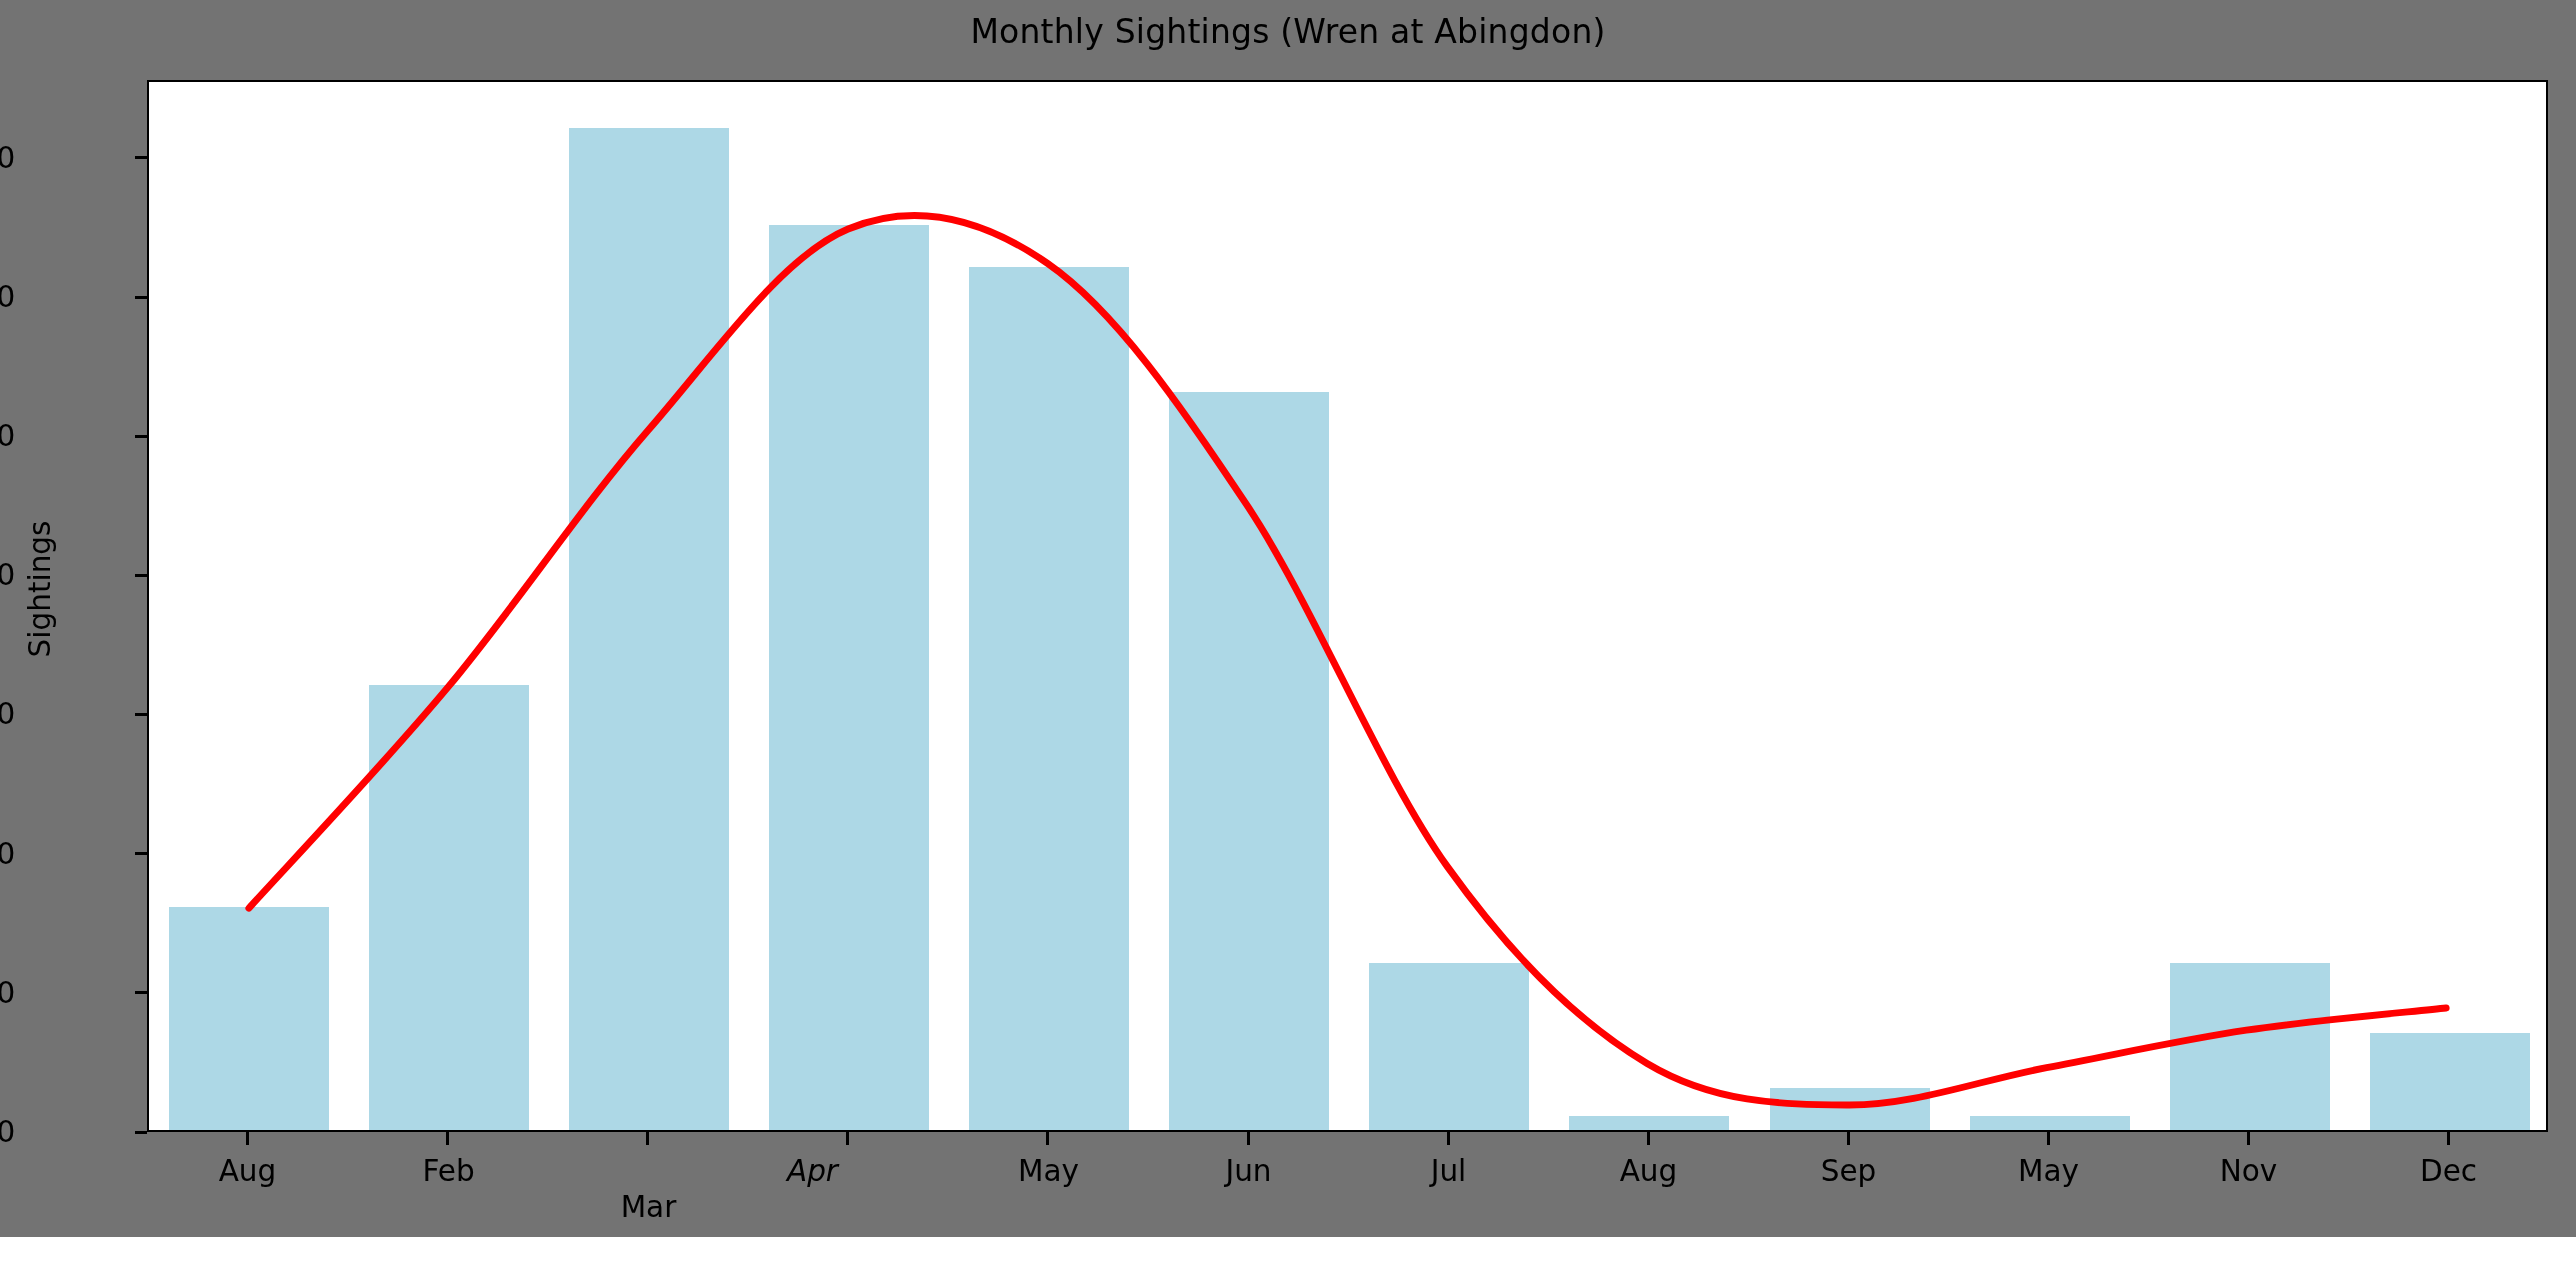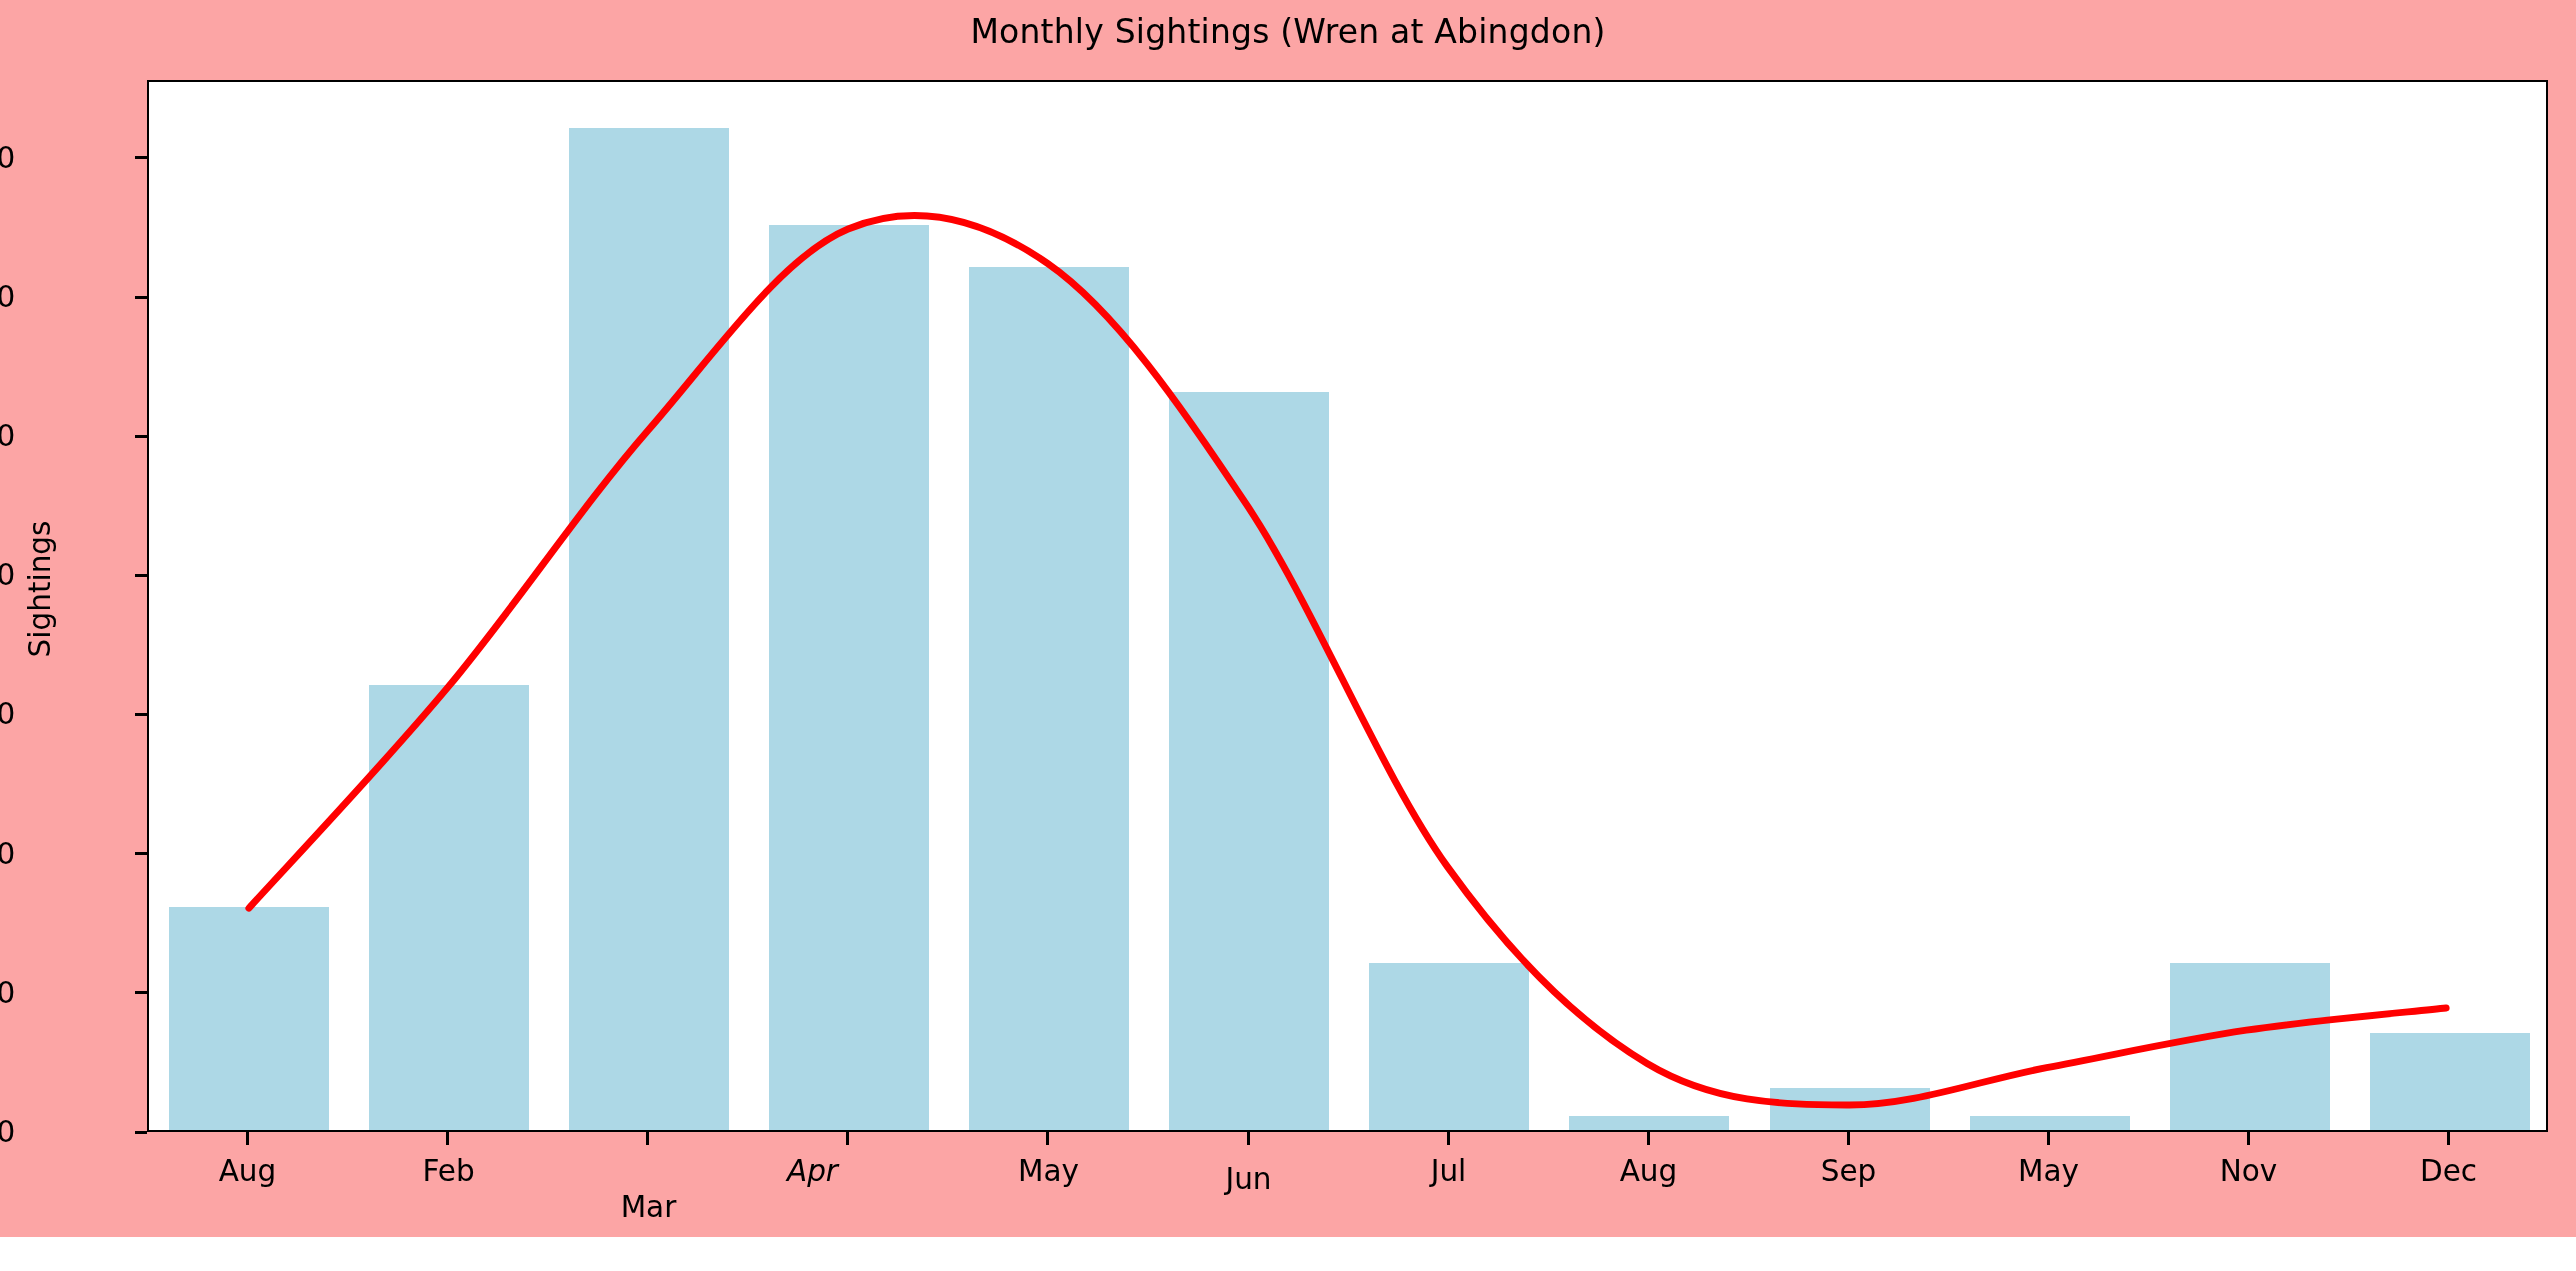--- a/index.html
+++ b/index.html
@@ -10,21 +10,21 @@
   body {
     width: 2576px;
     height: 1272px;
     font-family: "DejaVu Sans", "Liberation Sans", sans-serif;
     overflow: hidden;
   }
   #figure {
     position: relative;
     width: 2576px;
     height: 1237px;
-    background: #fca5a5;
+    background: #737373;
   }
   #chart-title {
     position: absolute;
     left: 0;
     top: 12px;
     width: 2576px;
     text-align: center;
     font-size: 33px;
     color: #000000;
     letter-spacing: 0.2px;
@@ -143,21 +143,21 @@
       <div class="xtick-label" style="left: 247px;">Aug</div>
       <div class="xtick-mark" style="left: 446px;"></div>
       <div class="xtick-label" style="left: 448px;">Feb</div>
       <div class="xtick-mark" style="left: 646px;"></div>
       <div class="xtick-label" style="left: 648px; margin-top: 36px;">Mar</div>
       <div class="xtick-mark" style="left: 846px;"></div>
       <div class="xtick-label" style="left: 812px; font-style: italic;">Apr</div>
       <div class="xtick-mark" style="left: 1046px;"></div>
       <div class="xtick-label" style="left: 1048px;">May</div>
       <div class="xtick-mark" style="left: 1247px;"></div>
-      <div class="xtick-label" style="left: 1248px; margin-top: 8px;">Jun</div>
+      <div class="xtick-label" style="left: 1248px;">Jun</div>
       <div class="xtick-mark" style="left: 1447px;"></div>
       <div class="xtick-label" style="left: 1448px;">Jul</div>
       <div class="xtick-mark" style="left: 1647px;"></div>
       <div class="xtick-label" style="left: 1648px;">Aug</div>
       <div class="xtick-mark" style="left: 1847px;"></div>
       <div class="xtick-label" style="left: 1848px;">Sep</div>
       <div class="xtick-mark" style="left: 2047px;"></div>
       <div class="xtick-label" style="left: 2048px;">May</div>
       <div class="xtick-mark" style="left: 2247px;"></div>
       <div class="xtick-label" style="left: 2248px;">Nov</div>

